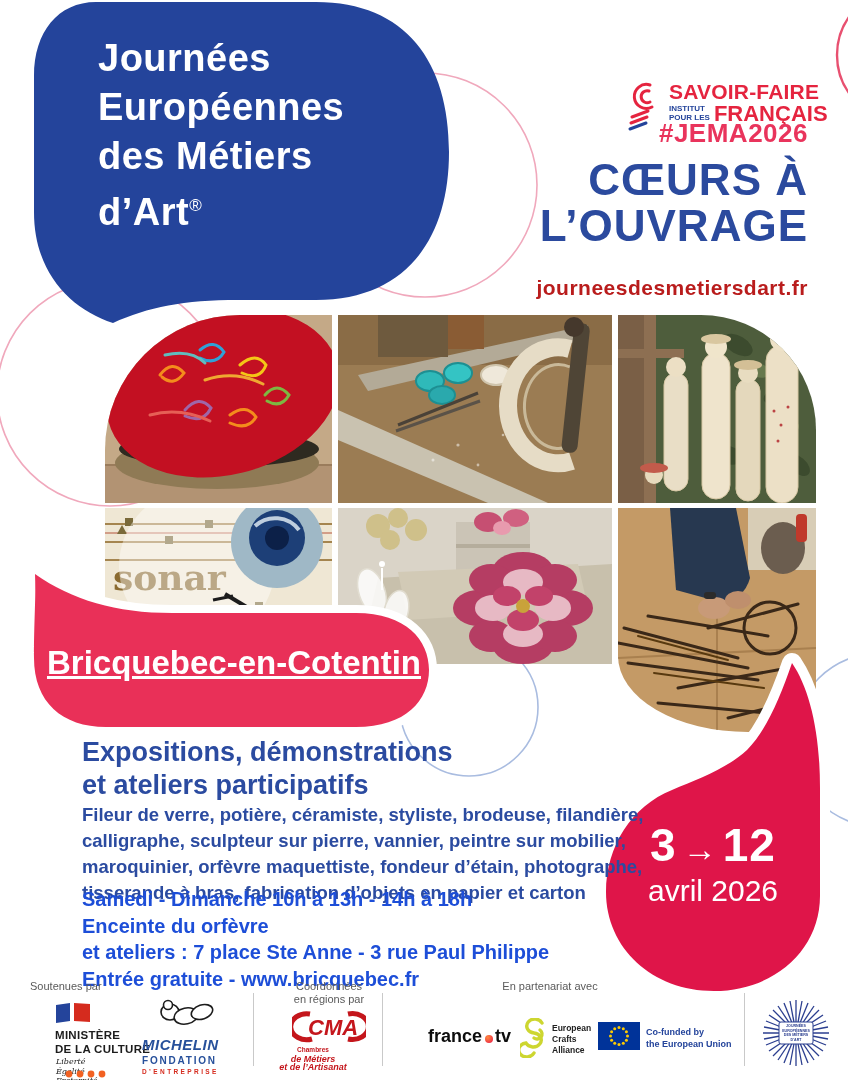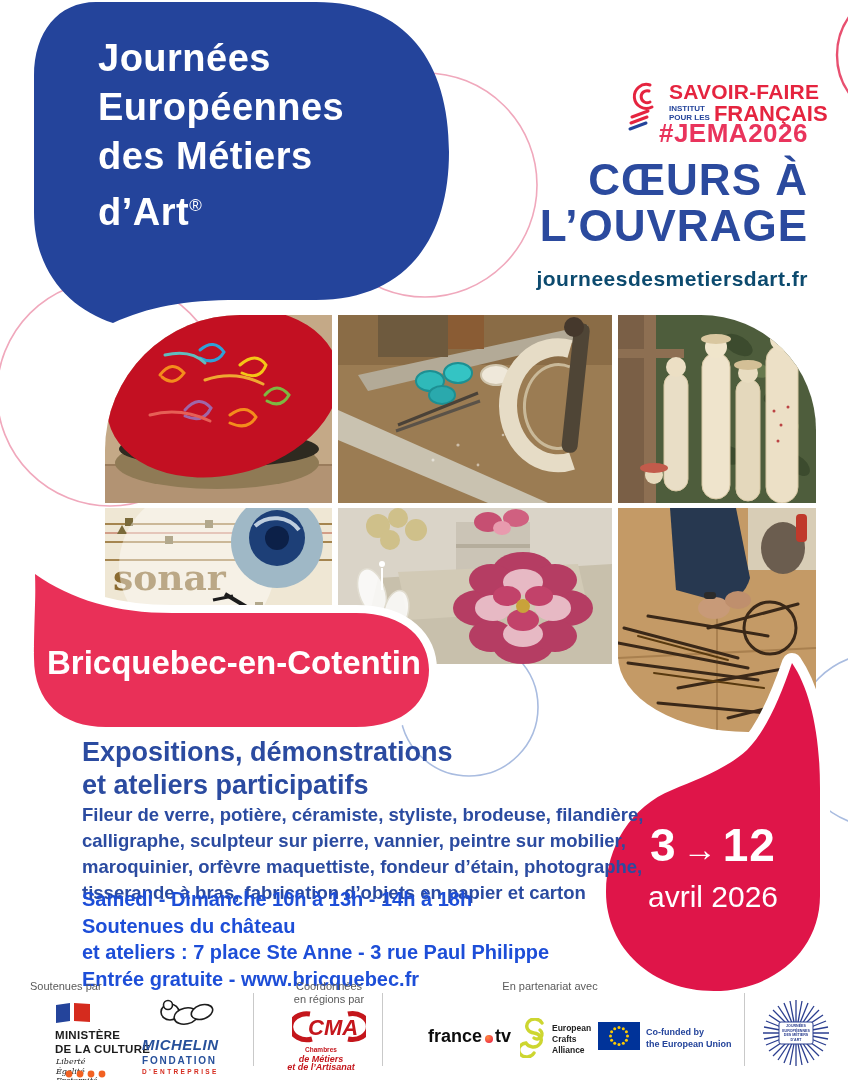--- a/index.html
+++ b/index.html
@@ -18,50 +18,50 @@
   .sf-text{display:flex;flex-direction:column;}
   .sf-top{font-size:21px;font-weight:800;color:#e5243f;letter-spacing:.2px;line-height:22px;}
   .sf-bottom{display:flex;align-items:flex-end;gap:4px;}
   .sf-small{font-size:8px;font-weight:800;color:#24449b;line-height:9px;padding-bottom:3px;}
   .sf-fr{font-size:22px;font-weight:800;color:#e5243f;line-height:22px;}
 
   
   .jema{right:40px;top:118px;text-align:right;z-index:4;}
   .jema-tag{font-size:26px;font-weight:800;color:#e9345c;letter-spacing:.5px;}
   .jema-title{font-size:44px;line-height:46px;font-weight:800;color:#2b4a9e;letter-spacing:1px;margin-top:8px;}
-  .jema-url{font-size:21px;font-weight:700;color:#0c4a6e;letter-spacing:.5px;margin-top:18px;}
+  .jema-url{font-size:21px;font-weight:700;color:#b91c1c;letter-spacing:.5px;margin-top:27px;}
 
   
   .photo{overflow:hidden;z-index:1;}
 
   
   .banner-label{left:44px;top:644px;width:380px;text-align:center;color:#fff;
-                font-size:33px;font-weight:700;z-index:4;}
+                font-size:33px;font-weight:700;z-index:4;text-decoration:underline;}
 
   
   .heading{left:82px;top:736px;color:#2b4ba0;font-size:27px;font-weight:800;line-height:33px;z-index:4;}
   .crafts{left:82px;top:802px;color:#2b4ba0;font-size:18.5px;font-weight:600;line-height:26px;z-index:4;}
   .sched{left:82px;top:886px;color:#1d4ed8;font-size:20px;font-weight:700;line-height:26.5px;z-index:4;}
 
   
   .dates{left:601px;top:818px;width:224px;text-align:center;color:#fff;z-index:4;}
   .dates .d1{font-size:46px;font-weight:800;letter-spacing:1px;}
   .dates .arr{font-size:34px;font-weight:700;padding:0 6px;}
   .dates .d2{font-size:46px;font-weight:800;letter-spacing:1px;}
-  .dates .my{font-size:30px;font-weight:500;margin-top:8px;}
+  .dates .my{font-size:30px;font-weight:500;margin-top:2px;}
 
   
   .flabel{color:#5a5a5a;font-size:11px;z-index:4;}
   .divider{width:1px;background:#c9c9c9;top:993px;height:73px;z-index:4;}
   .min-name{left:55px;top:1028px;font-size:11.5px;font-weight:800;color:#1c1c1c;line-height:14px;letter-spacing:.3px;z-index:4;}
   .min-motto{left:56px;top:1057px;font-family:"DejaVu Serif",serif;font-style:italic;font-size:8px;color:#222;line-height:9.5px;z-index:4;}
   .mich-name{left:142px;top:1036px;font-size:15px;font-weight:800;font-style:italic;color:#27509b;z-index:4;letter-spacing:.5px;}
   .mich-f1{left:142px;top:1055px;font-size:10px;font-weight:700;color:#27509b;letter-spacing:1.8px;z-index:4;}
   .mich-f2{left:142px;top:1068px;font-size:6.5px;font-weight:700;color:#d52b1e;letter-spacing:2.4px;z-index:4;}
-  .cma-lines{left:268px;top:1046px;width:106px;text-align:center;color:#c4161c;z-index:4;line-height:8.5px;}
+  .cma-lines{left:260px;top:1046px;width:106px;text-align:center;color:#c4161c;z-index:4;line-height:8.5px;}
   .cma-l1{font-size:6.5px;font-weight:700;}
   .cma-l2{font-size:9px;font-weight:800;font-style:italic;}
   .ftv{left:428px;top:1026px;font-size:18px;font-weight:800;color:#0d0d0d;z-index:4;display:flex;align-items:center;}
   .ftv-dot{width:8px;height:8px;border-radius:50%;margin:4px 2px 0 3px;
            background:radial-gradient(circle at 35% 30%,#ff8a3c,#e8174b);}
   .eca-text{left:552px;top:1023px;font-size:8.5px;font-weight:700;color:#222;line-height:11px;z-index:4;}
   .eu-text{left:646px;top:1027px;font-size:9px;font-weight:700;color:#24449b;line-height:11.5px;z-index:4;}
 </style>
 </head>
 <body>
@@ -339,21 +339,21 @@
 
   <div class="abs crafts">
     <div>Fileur de verre, potière, céramiste, styliste, brodeuse, filandière,</div>
     <div>calligraphe, sculpteur sur pierre, vannier, peintre sur mobilier,</div>
     <div>maroquinier, orfèvre maquettiste, fondeur d’étain, photographe,</div>
     <div>tisserande à bras, fabrication d’objets en papier et carton</div>
   </div>
 
   <div class="abs sched">
     <div>Samedi - Dimanche 10h à 13h - 14h à 18h</div>
-    <div>Soutenues du château</div>
+    <div>Enceinte du orfèvre</div>
     <div>et ateliers : 7 place Ste Anne - 3 rue Paul Philippe</div>
     <div>Entrée gratuite - www.bricquebec.fr</div>
   </div>
 
   <div class="abs dates">
     <div>
       <span class="d1">3</span><span class="arr">→</span><span class="d2">12</span>
     </div>
     <div class="my">avril 2026</div>
   </div>

